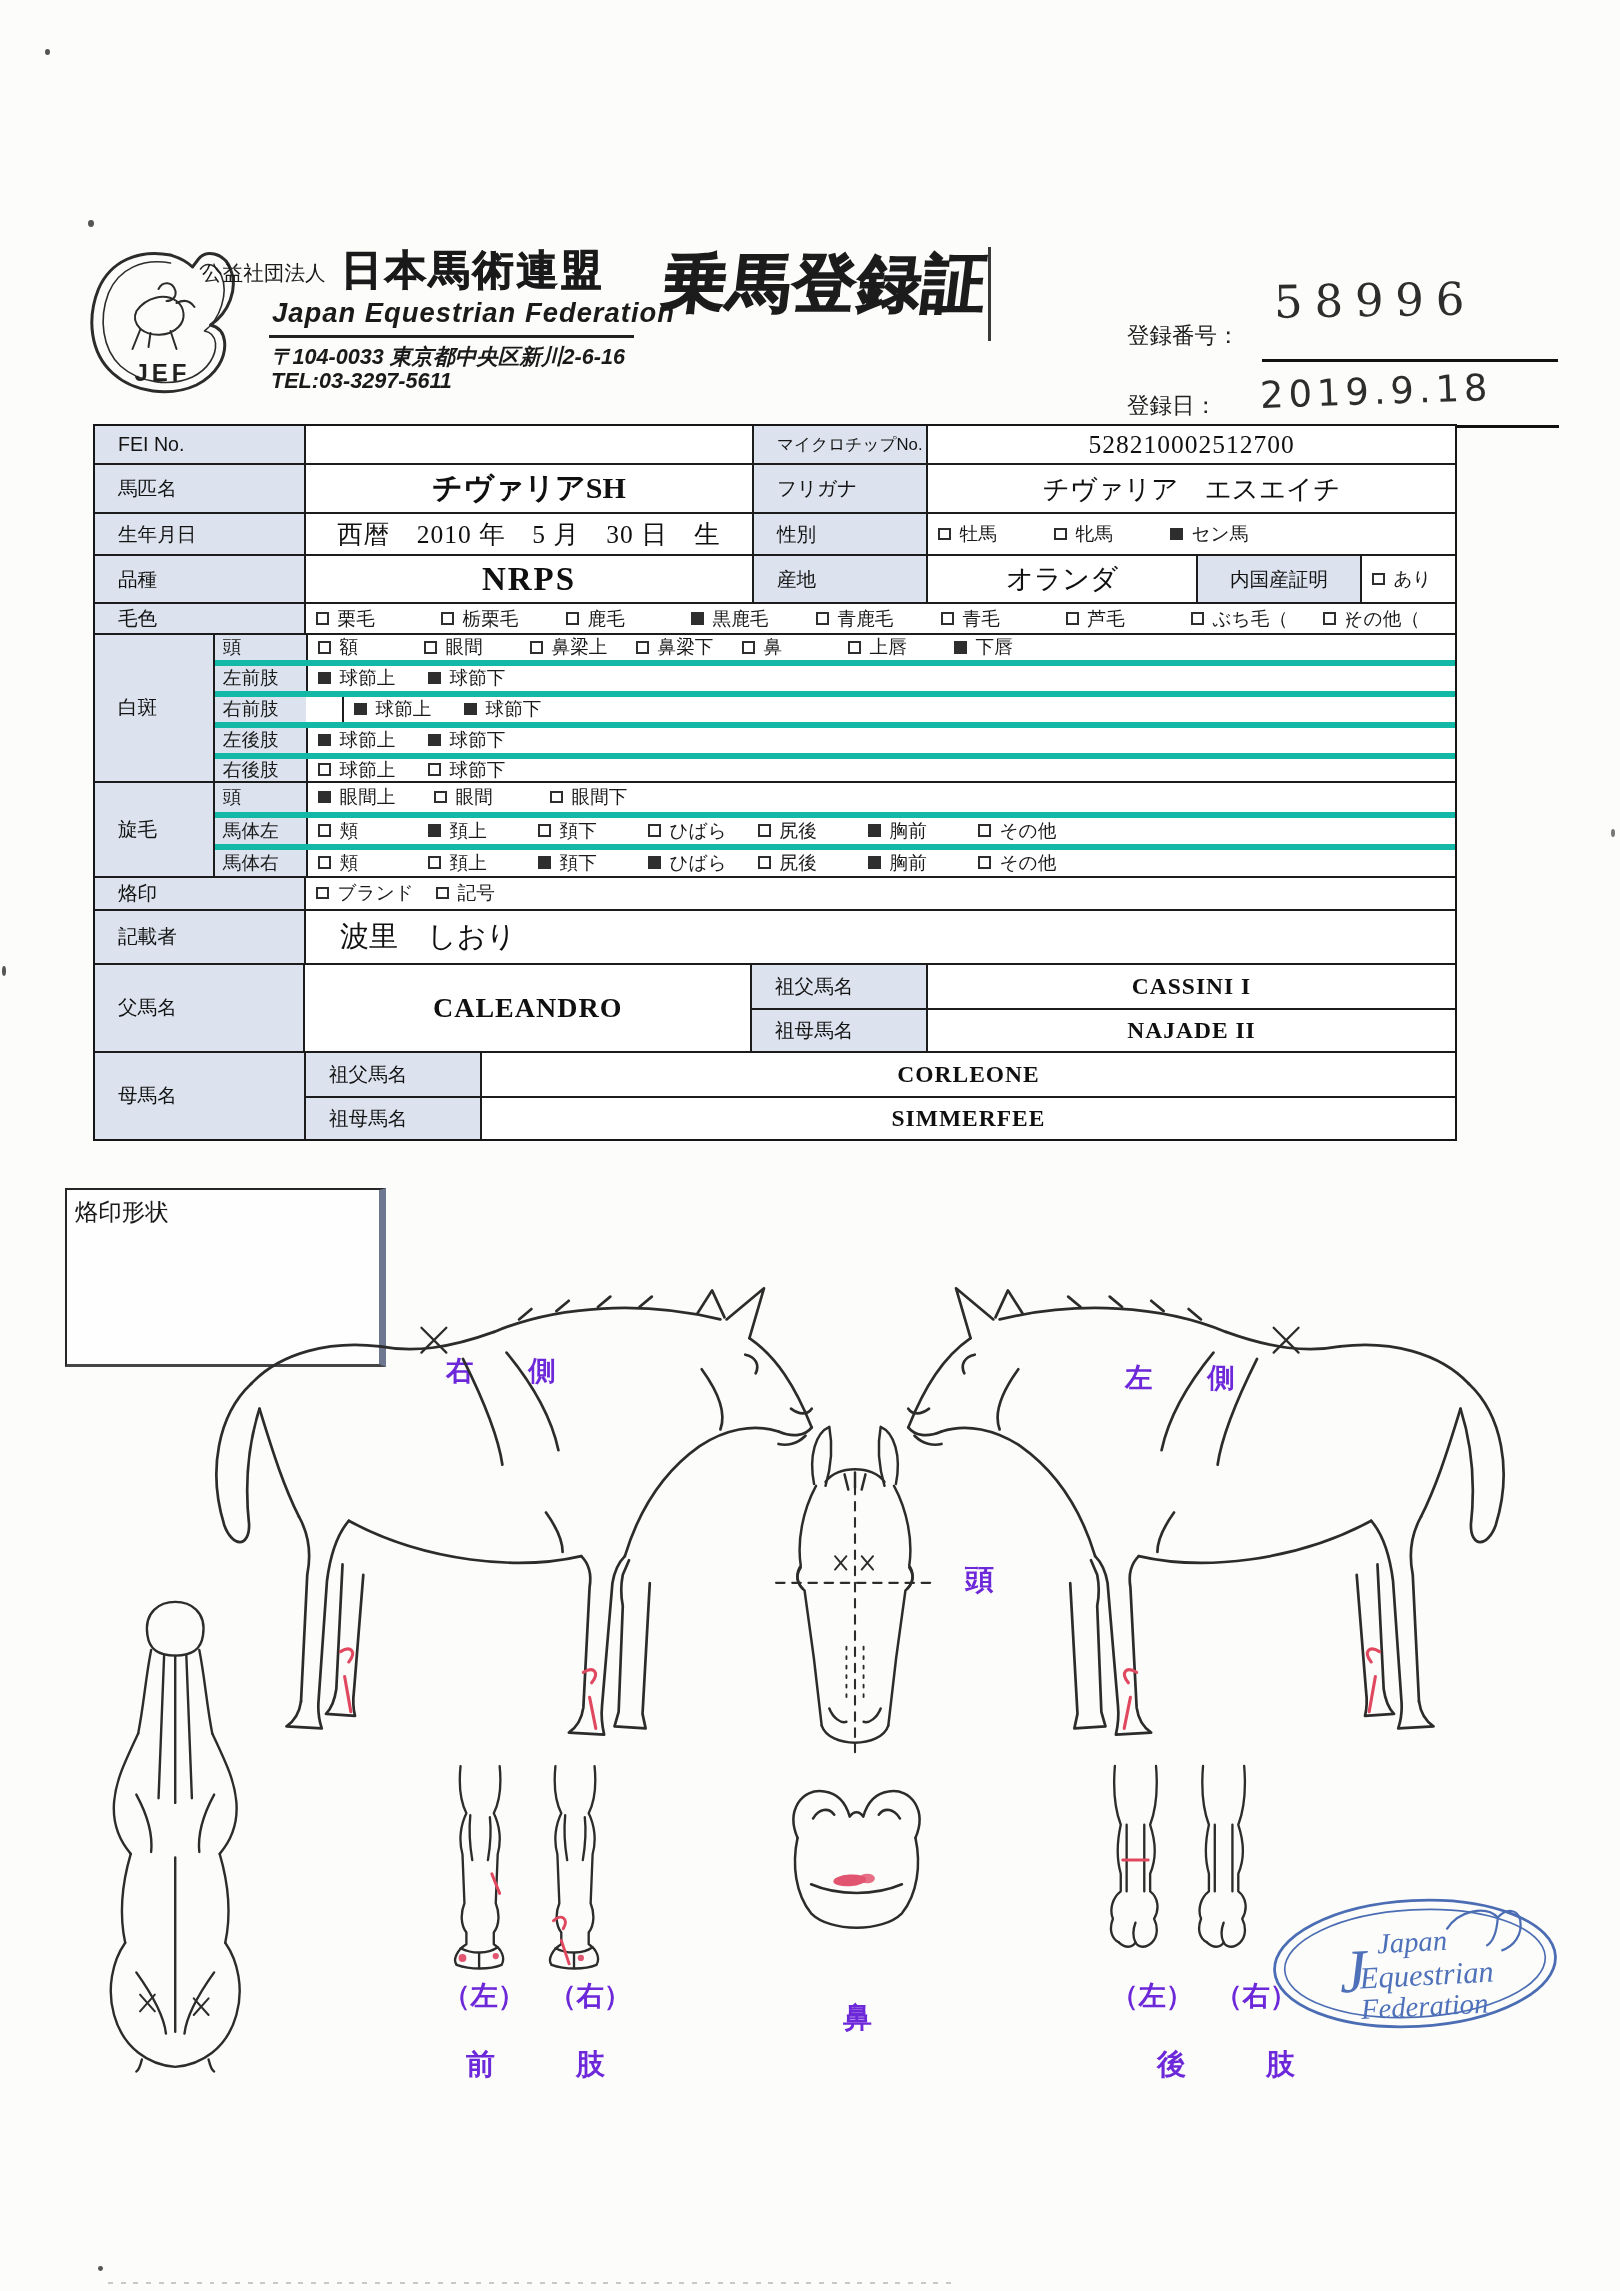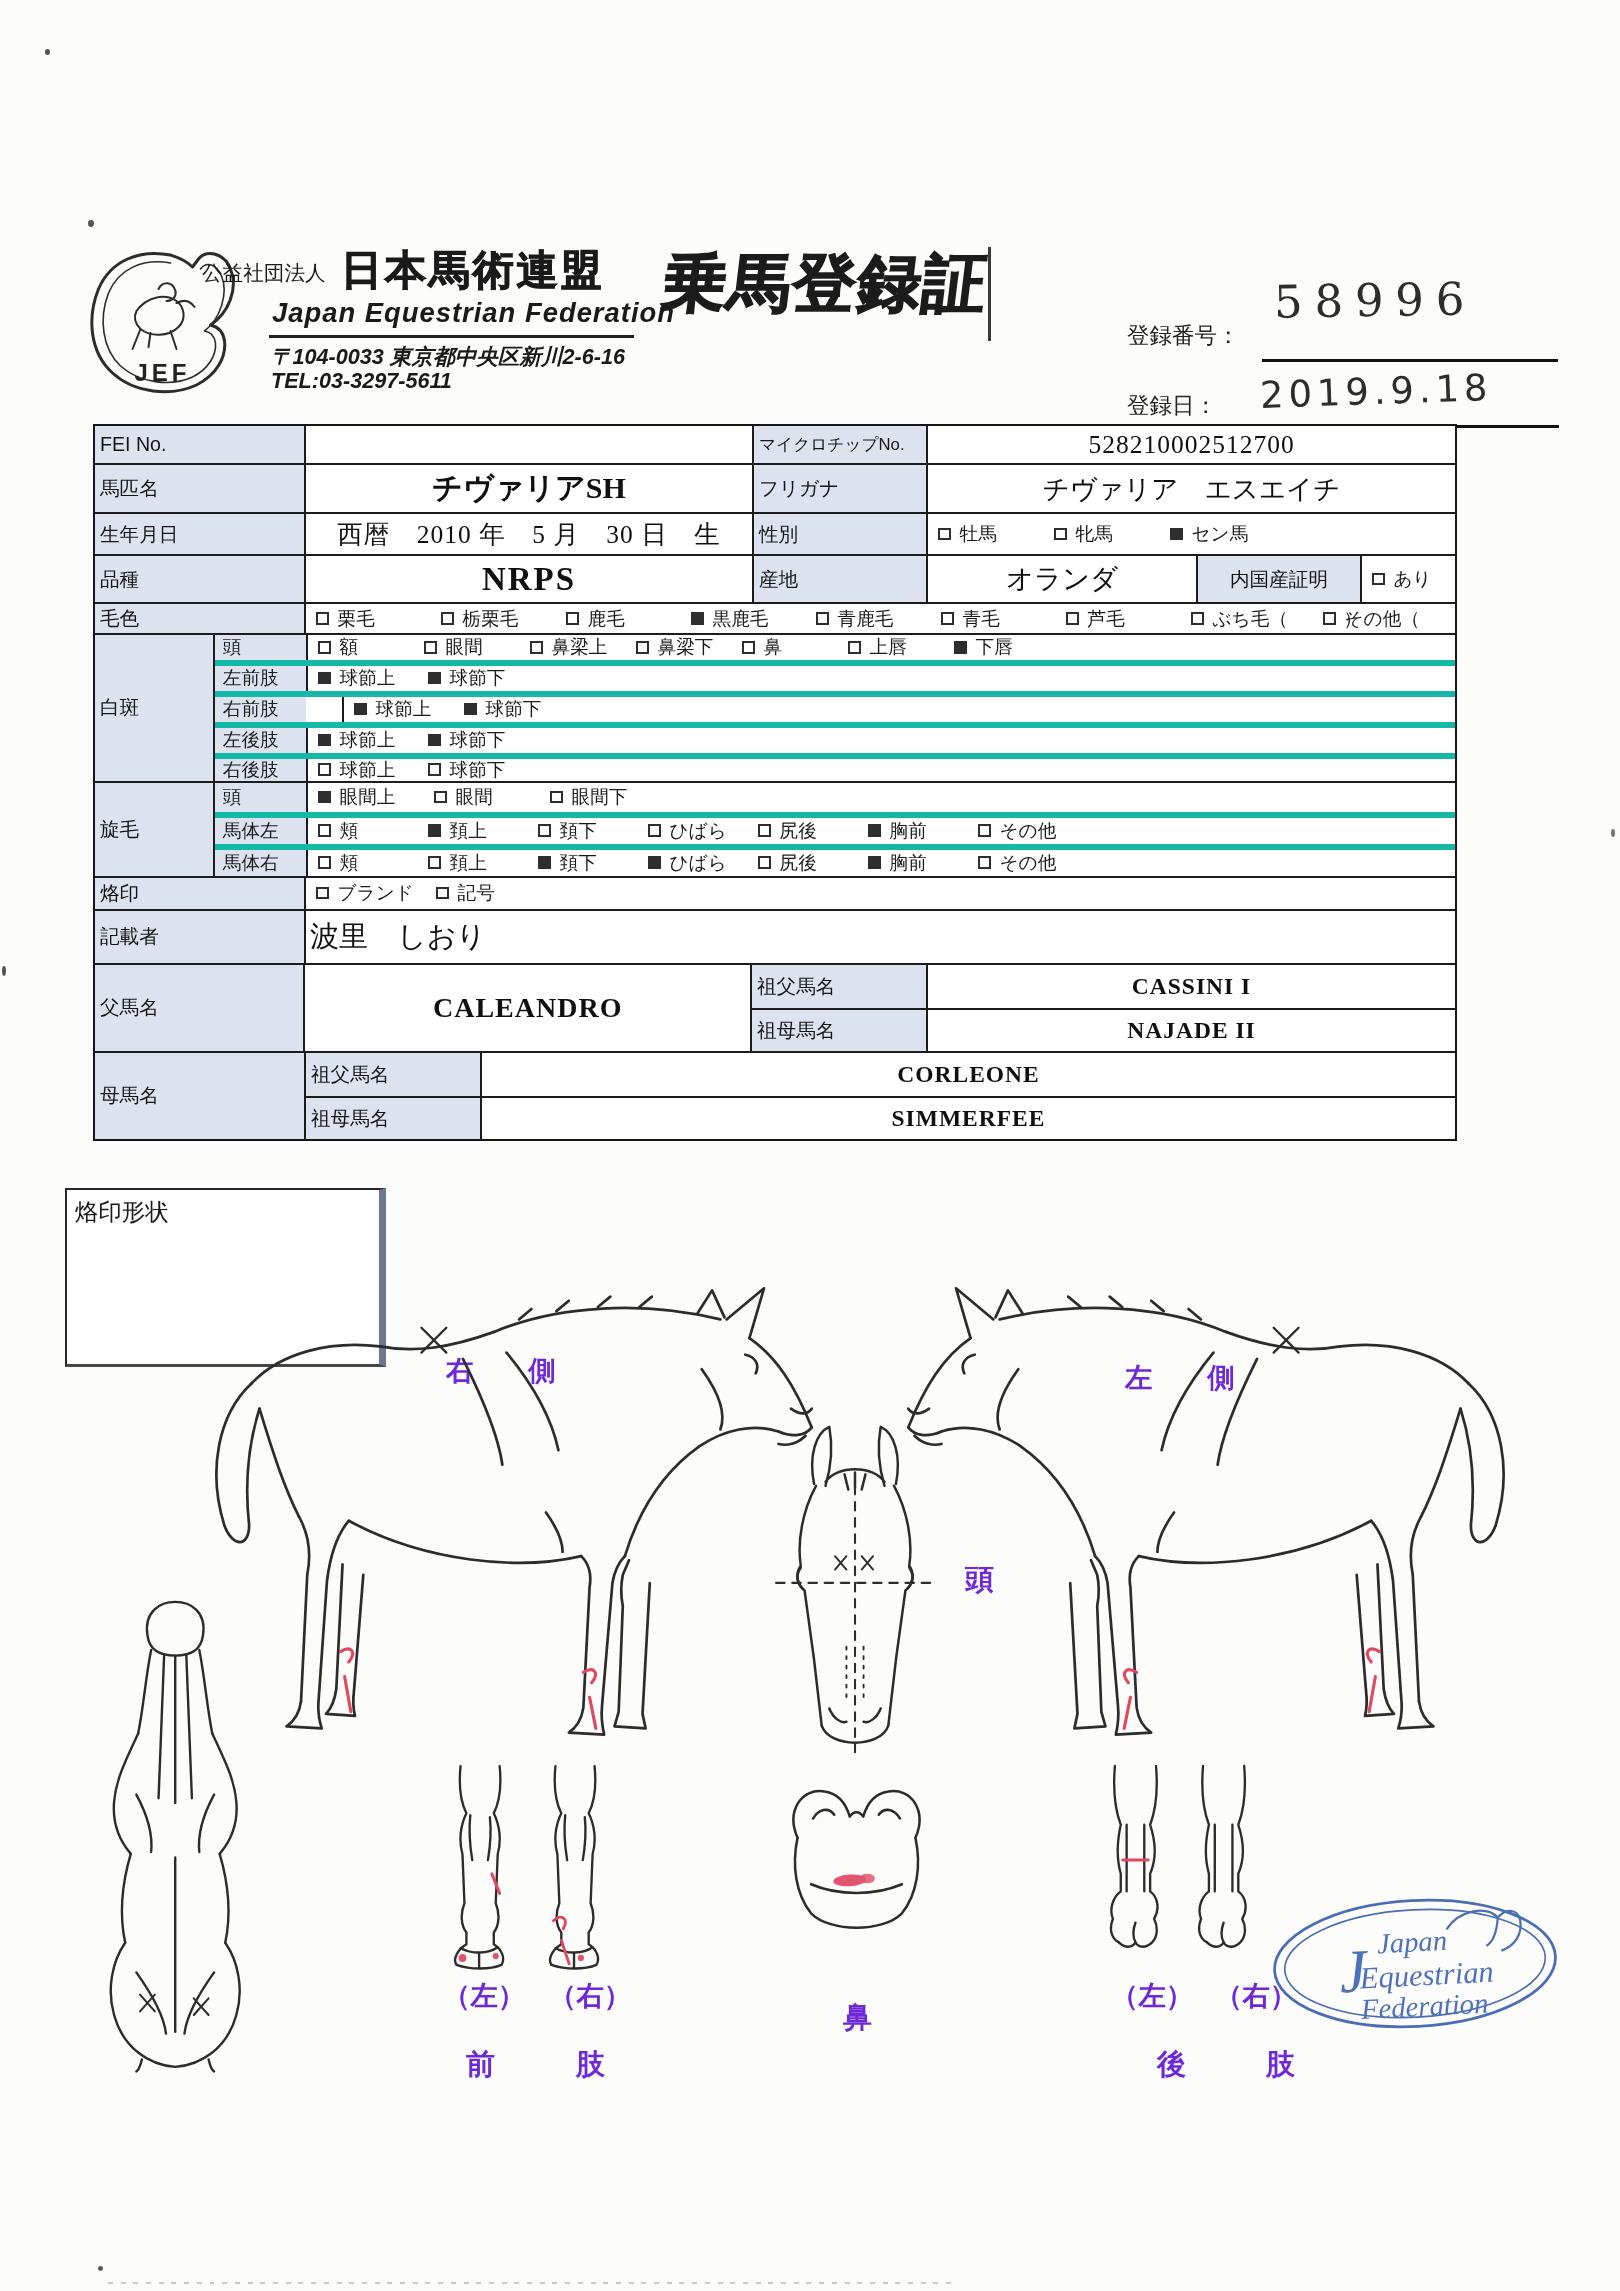--- a/index.html
+++ b/index.html
@@ -22,27 +22,27 @@
   .reg-no-line{left:1262px;top:359px;width:296px;height:2.9px;background:#111;}
   .reg-date-label{left:1127px;top:390px;}
   .reg-date-value{left:1260px;top:370px;font-family:"DejaVu Sans",sans-serif;font-size:37px;letter-spacing:4.9px;color:#2d2d2d;transform:rotate(-2deg);}
   .reg-date-line{left:1243px;top:425px;width:316px;height:2.9px;background:#111;}
   
   .tbl{position:absolute;left:93px;top:424px;width:1360px;border:2.9px solid #161616;background:#fff;}
   .trow{display:flex;border-top:2px solid #1c1c1c;box-sizing:border-box;}
   .trow.first{border-top:none;}
   .cell{box-sizing:border-box;border-left:2px solid #1c1c1c;display:flex;align-items:center;overflow:hidden;}
   .nb{border-left:none!important;}
-  .lab{background:#dce3ee;font-size:19.6px;font-weight:500;padding-left:5px;color:#141414;}
+  .lab{background:#dce3ee;font-size:19.6px;font-weight:500;padding-left:23px;color:#141414;}
   .lab.sm{font-size:16.7px;}
   .val{justify-content:center;font-family:"Liberation Serif",serif;color:#101010;}
   .c1{width:209px;} .c2{width:448px;} .c3{width:174px;} .c4{width:529px;flex:1;}
   .v31{font-size:30px;font-weight:600;} .v27{font-size:26.5px;} .v26{font-size:25.5px;letter-spacing:1px;}
   .v36{font-size:33px;font-weight:600;letter-spacing:2px;} .v28{font-size:27.4px;}
-  .vleft{justify-content:flex-start;padding-left:4px;font-size:29px;}
+  .vleft{justify-content:flex-start;padding-left:34px;font-size:29px;}
   .ped{font-weight:700;font-size:28px;letter-spacing:1px;}
   .ped2{font-weight:700;font-size:23.5px;letter-spacing:1px;}
   .opts{display:flex;align-items:center;padding-left:10px;flex:1;}
   .opt{display:flex;align-items:center;min-width:var(--ow,110px);}
   .box{width:8.8px;height:8.8px;border:2px solid #2e2e2e;margin-right:8.8px;flex:none;background:#fff;}
   .box.filled{background:#2e2e2e;}
   .opt-label{font-size:18.6px;font-weight:500;white-space:pre;}
   .gouter{width:118px;} .gright{flex:1;border-left:2px solid #1c1c1c;display:flex;flex-direction:column;}
   .grow{display:flex;border-top:6px solid #14b8a6;box-sizing:border-box;}
   .grow.first{border-top:none;}

